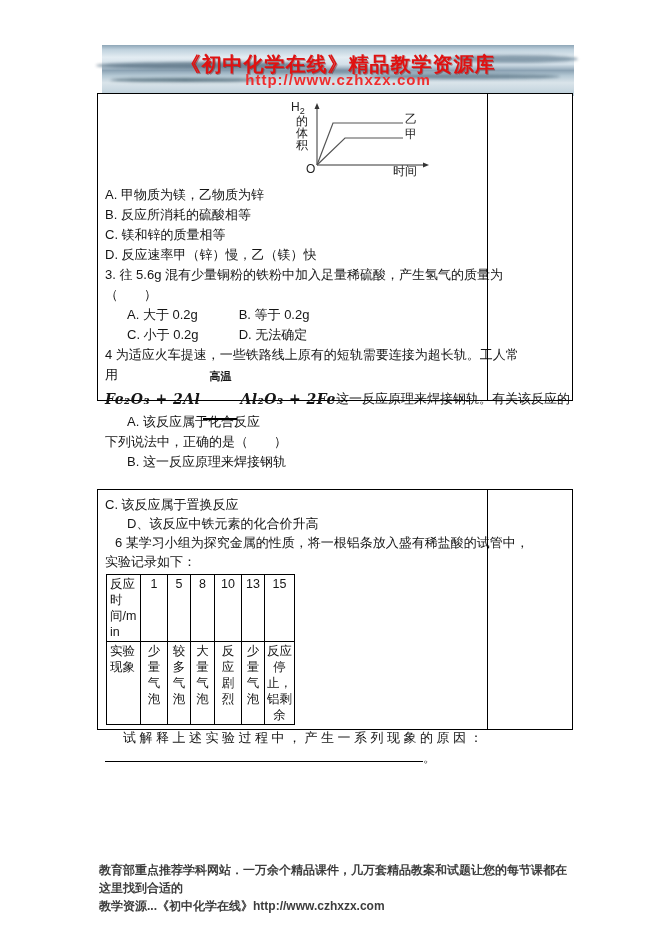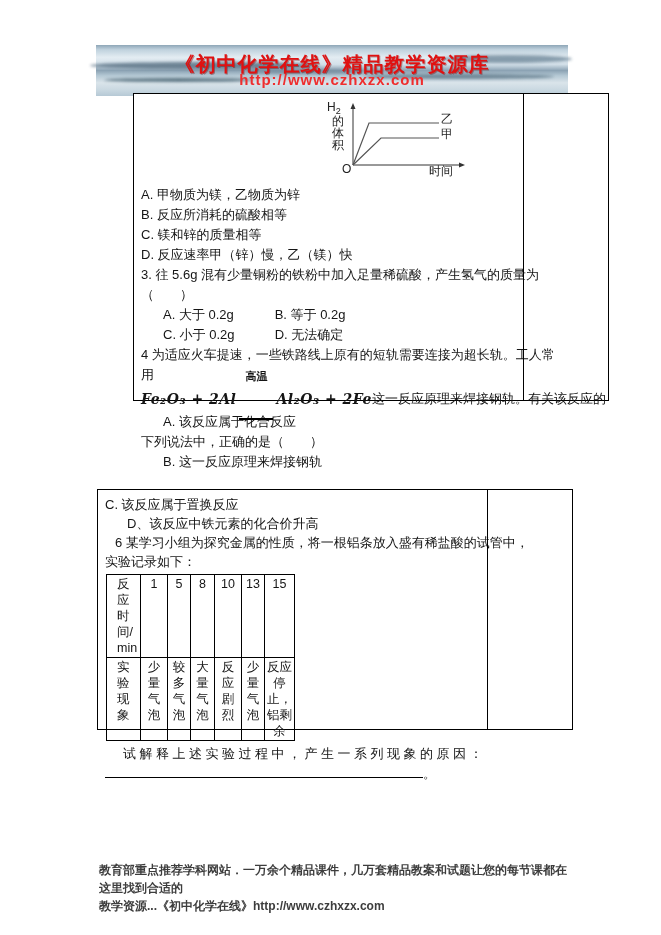--- a/index.html
+++ b/index.html
@@ -6,21 +6,21 @@
   html,body { width:661px; height:935px; }
   body {
     position:relative;
     background:#ffffff;
     font-family:"Liberation Sans", sans-serif;
     color:#151515;
   }
   .page { position:absolute; inset:0; background:#fff; overflow:hidden; }
 
   
-  .banner { position:absolute; left:96px; top:45px; width:472px; height:51px; }
+  .banner { position:absolute; left:102px; top:45px; width:472px; height:51px; }
   .banner-bg {
     position:absolute; inset:0;
     background:linear-gradient(180deg,
       #8ea6b7 0%, #bfd1dd 9%, #e3ecf2 24%, #d3e0e9 38%,
       #8ca3b4 50%, #b4c8d4 60%, #dae4ea 74%, #c9d8e1 88%, #b6c9d5 100%);
   }
   .streak { position:absolute; border-radius:50%; filter:blur(1.5px); }
   .streak.s1 { left:-6px;  top:17px; width:230px; height:7px; background:#5d7587; opacity:.85; }
   .streak.s2 { left:8px;   top:33px; width:150px; height:4px; background:#44606f; opacity:.8; }
   .streak.s3 { right:14px; top:29px; width:190px; height:5px; background:#597384; opacity:.75; }
@@ -33,21 +33,21 @@
     font-family:"DejaVu Sans", sans-serif; white-space:nowrap;
   }
   .banner-url {
     position:absolute; left:0; right:0; top:26px; text-align:center;
     font-size:15px; font-weight:bold; color:#ef2d2d; letter-spacing:1px;
     white-space:nowrap;
   }
 
   
   .box { position:absolute; left:97px; width:476px; border:1px solid #000; background:#fff; }
-  .box1 { top:93px;  height:308px;margin-left:36px; }
+  .box1 { top:93px;  height:308px; }
   .box2 { top:489px; height:241px; }
   .box-divider { position:absolute; top:0; bottom:0; left:389px; width:1px; background:#000; }
   .box-main {
     position:absolute; left:0; top:0; width:389px; height:100%;
     padding:5px 6px 0 7px; font-size:13px; line-height:20px;
   }
   .tline { white-space:nowrap; }
   .ind1 { padding-left:22px; }
   .optcol { display:inline-block; width:108px; }
 
@@ -70,21 +70,21 @@
   .eq-cond-text { font-size:11px; font-weight:bold; line-height:11px; font-family:"DejaVu Sans", sans-serif; }
   .eq-cond-bar { width:34px; height:2px; background:#000; margin-top:1px; }
   .after-eq { font-size:13px; }
 
   
   table.exp { border-collapse:collapse; table-layout:fixed; width:188px; margin:3px 0 0 1px; }
   table.exp td {
     border:1px solid #000; font-size:12.5px; line-height:16px;
     padding:1px 2px; vertical-align:top; text-align:center; word-break:break-all;
   }
-  table.exp td.hd { text-align:left; padding-left:10px; }
+  table.exp td.hd { text-align:left; padding-left:3px; }
   table.exp tr.r1 td { height:50px; }
   table.exp tr.r2 td { height:66px; }
 
   .explain-line { letter-spacing:3.5px; margin-top:3px; white-space:nowrap; }
   .blank-line { margin-top:0; }
   .blank-rule { display:inline-block; width:318px; height:15px; border-bottom:1px solid #000; }
 
   
   .footer {
     position:absolute; left:99px; top:861px; width:474px;

